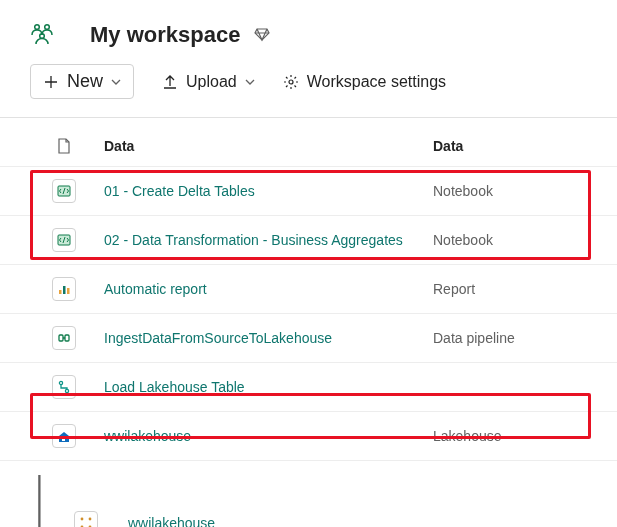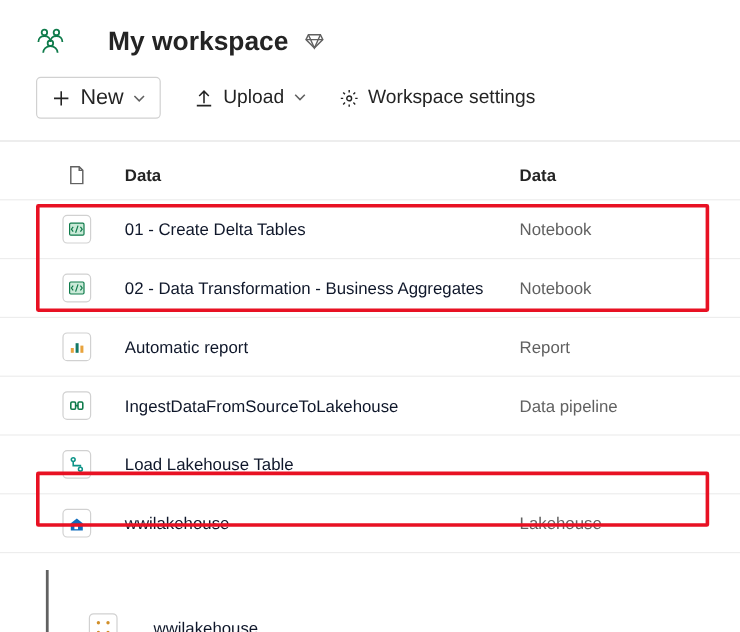--- a/index.html
+++ b/index.html
@@ -25,21 +25,21 @@
     .folder svg { width: 14px; height: 16px; }
 
     .row { padding: 12px 24px; border-top: 1px solid #ededed; position: relative; }
     .row .item-icon, .child-row .item-icon { display: flex; justify-content: center; }
     .item-icon .tile {
       width: 24px; height: 24px; border: 1px solid #d1d1d1; border-radius: 4px;
       display: flex; align-items: center; justify-content: center; background: #fff;
     }
     .tile svg { width: 14px; height: 14px; }
 
-    .name { color: #0f172a; }
+    .name { color: #0f766e; }
     .type { color: #616161; }
 
     .highlight-box { border: 3px solid #e81123; border-radius: 2px; }
     .highlight-top { position: absolute; left: 30px; right: 26px; top: 200px; height: 90px; pointer-events: none; }
     .highlight-mid { position: absolute; left: 30px; right: 26px; top: 427px; height: 44px; pointer-events: none; }
 
     .child-indent { display: grid; grid-template-columns: 50px 40px 1fr 160px; align-items: center; padding: 10px 24px; border-top: 1px solid #ededed; }
     .tree-cell { display: flex; justify-content: center; height: 100%; align-items: flex-start; padding-top: 4px; }
 
     .child-tile {

